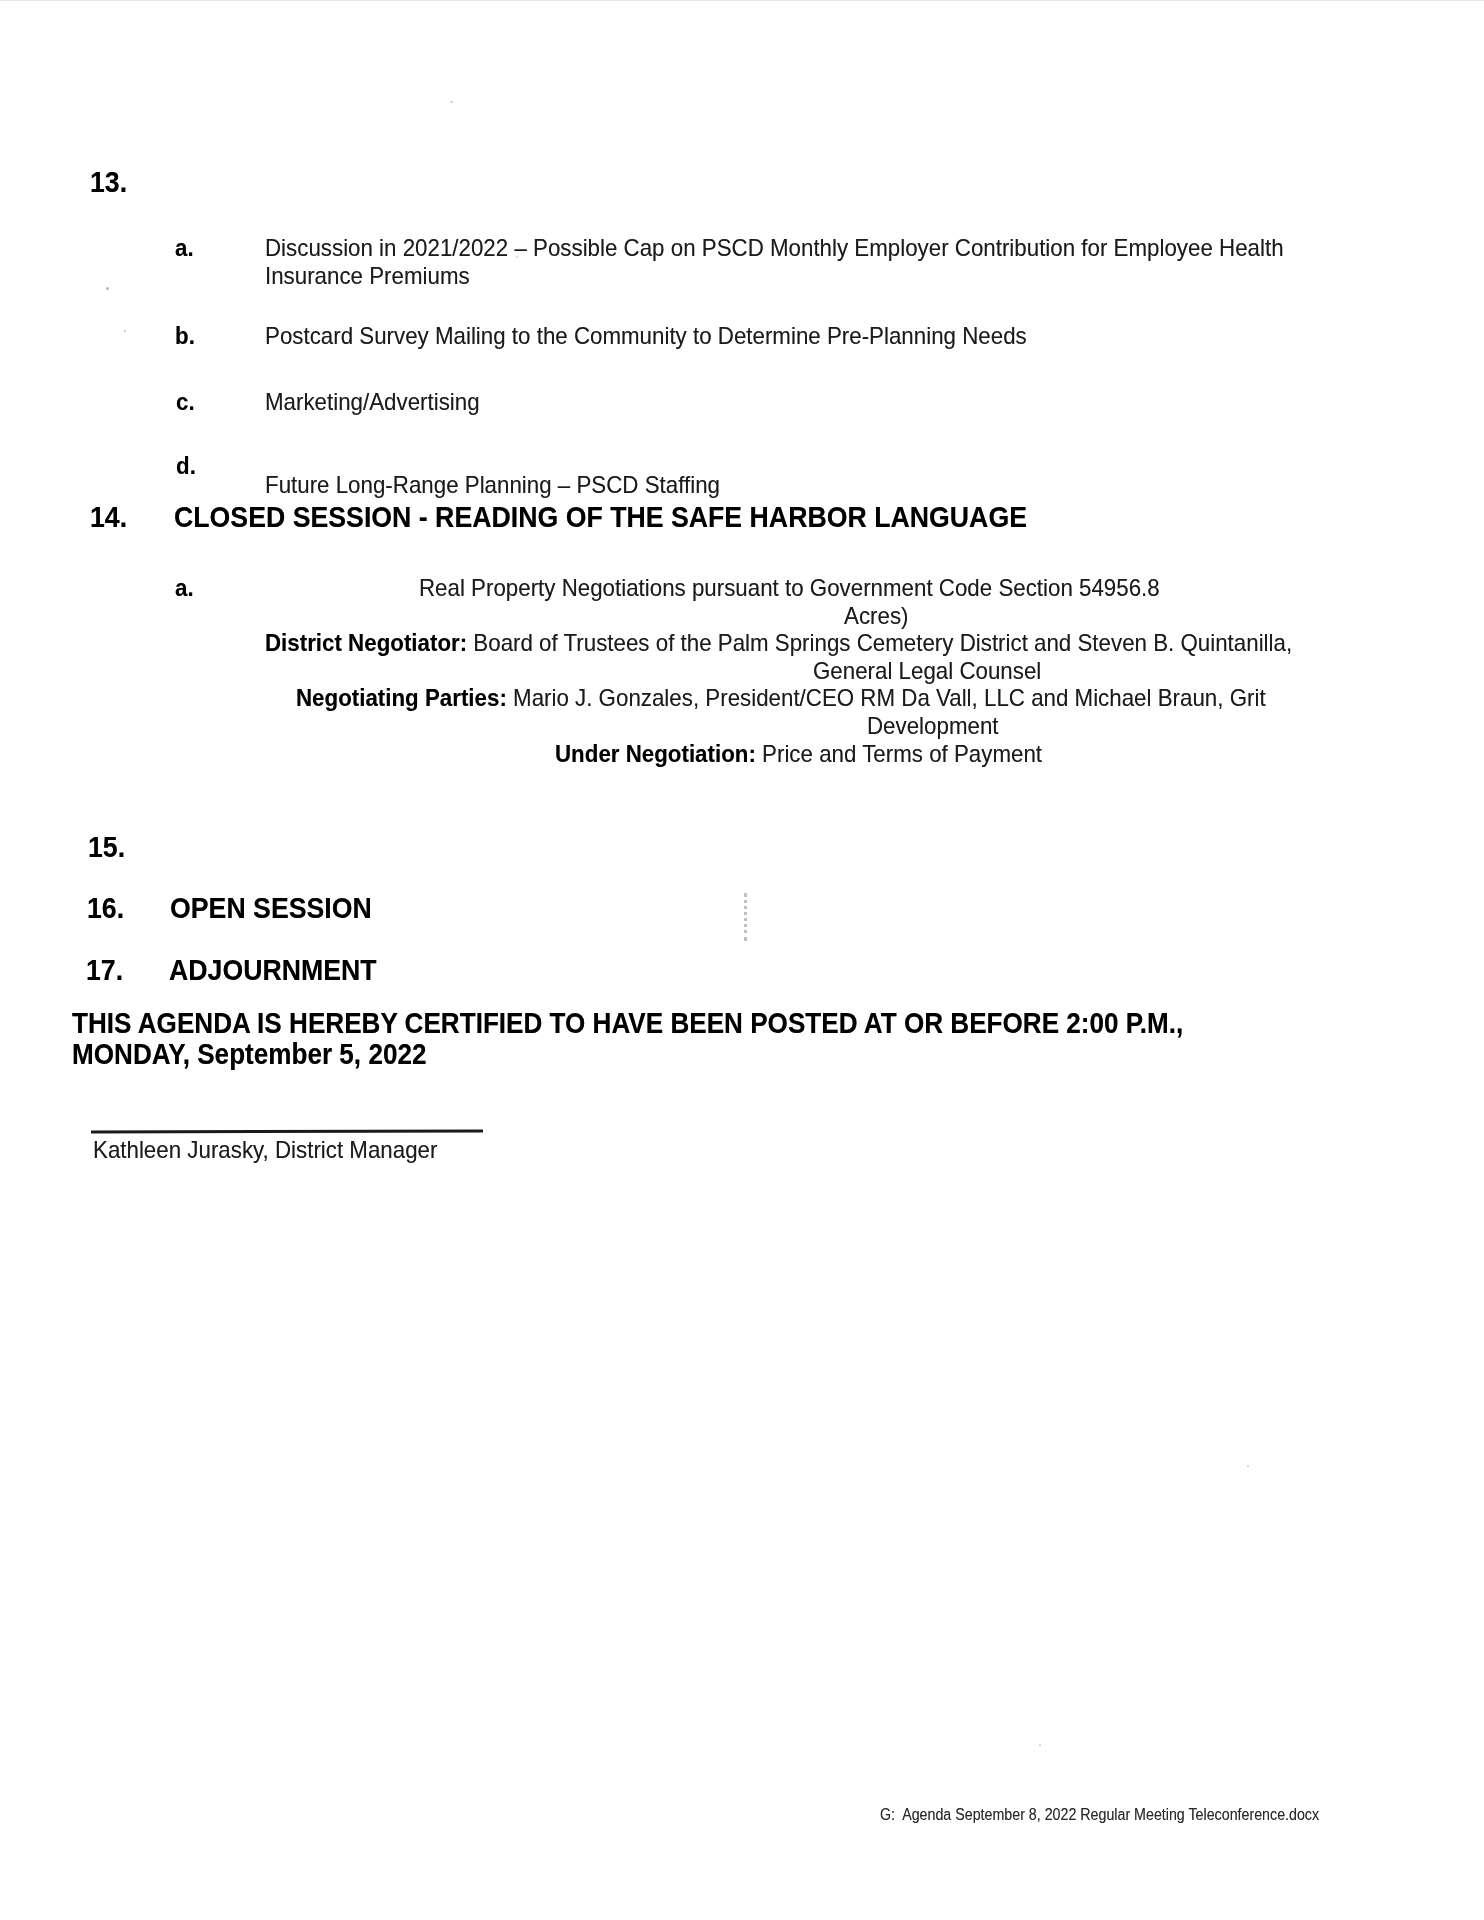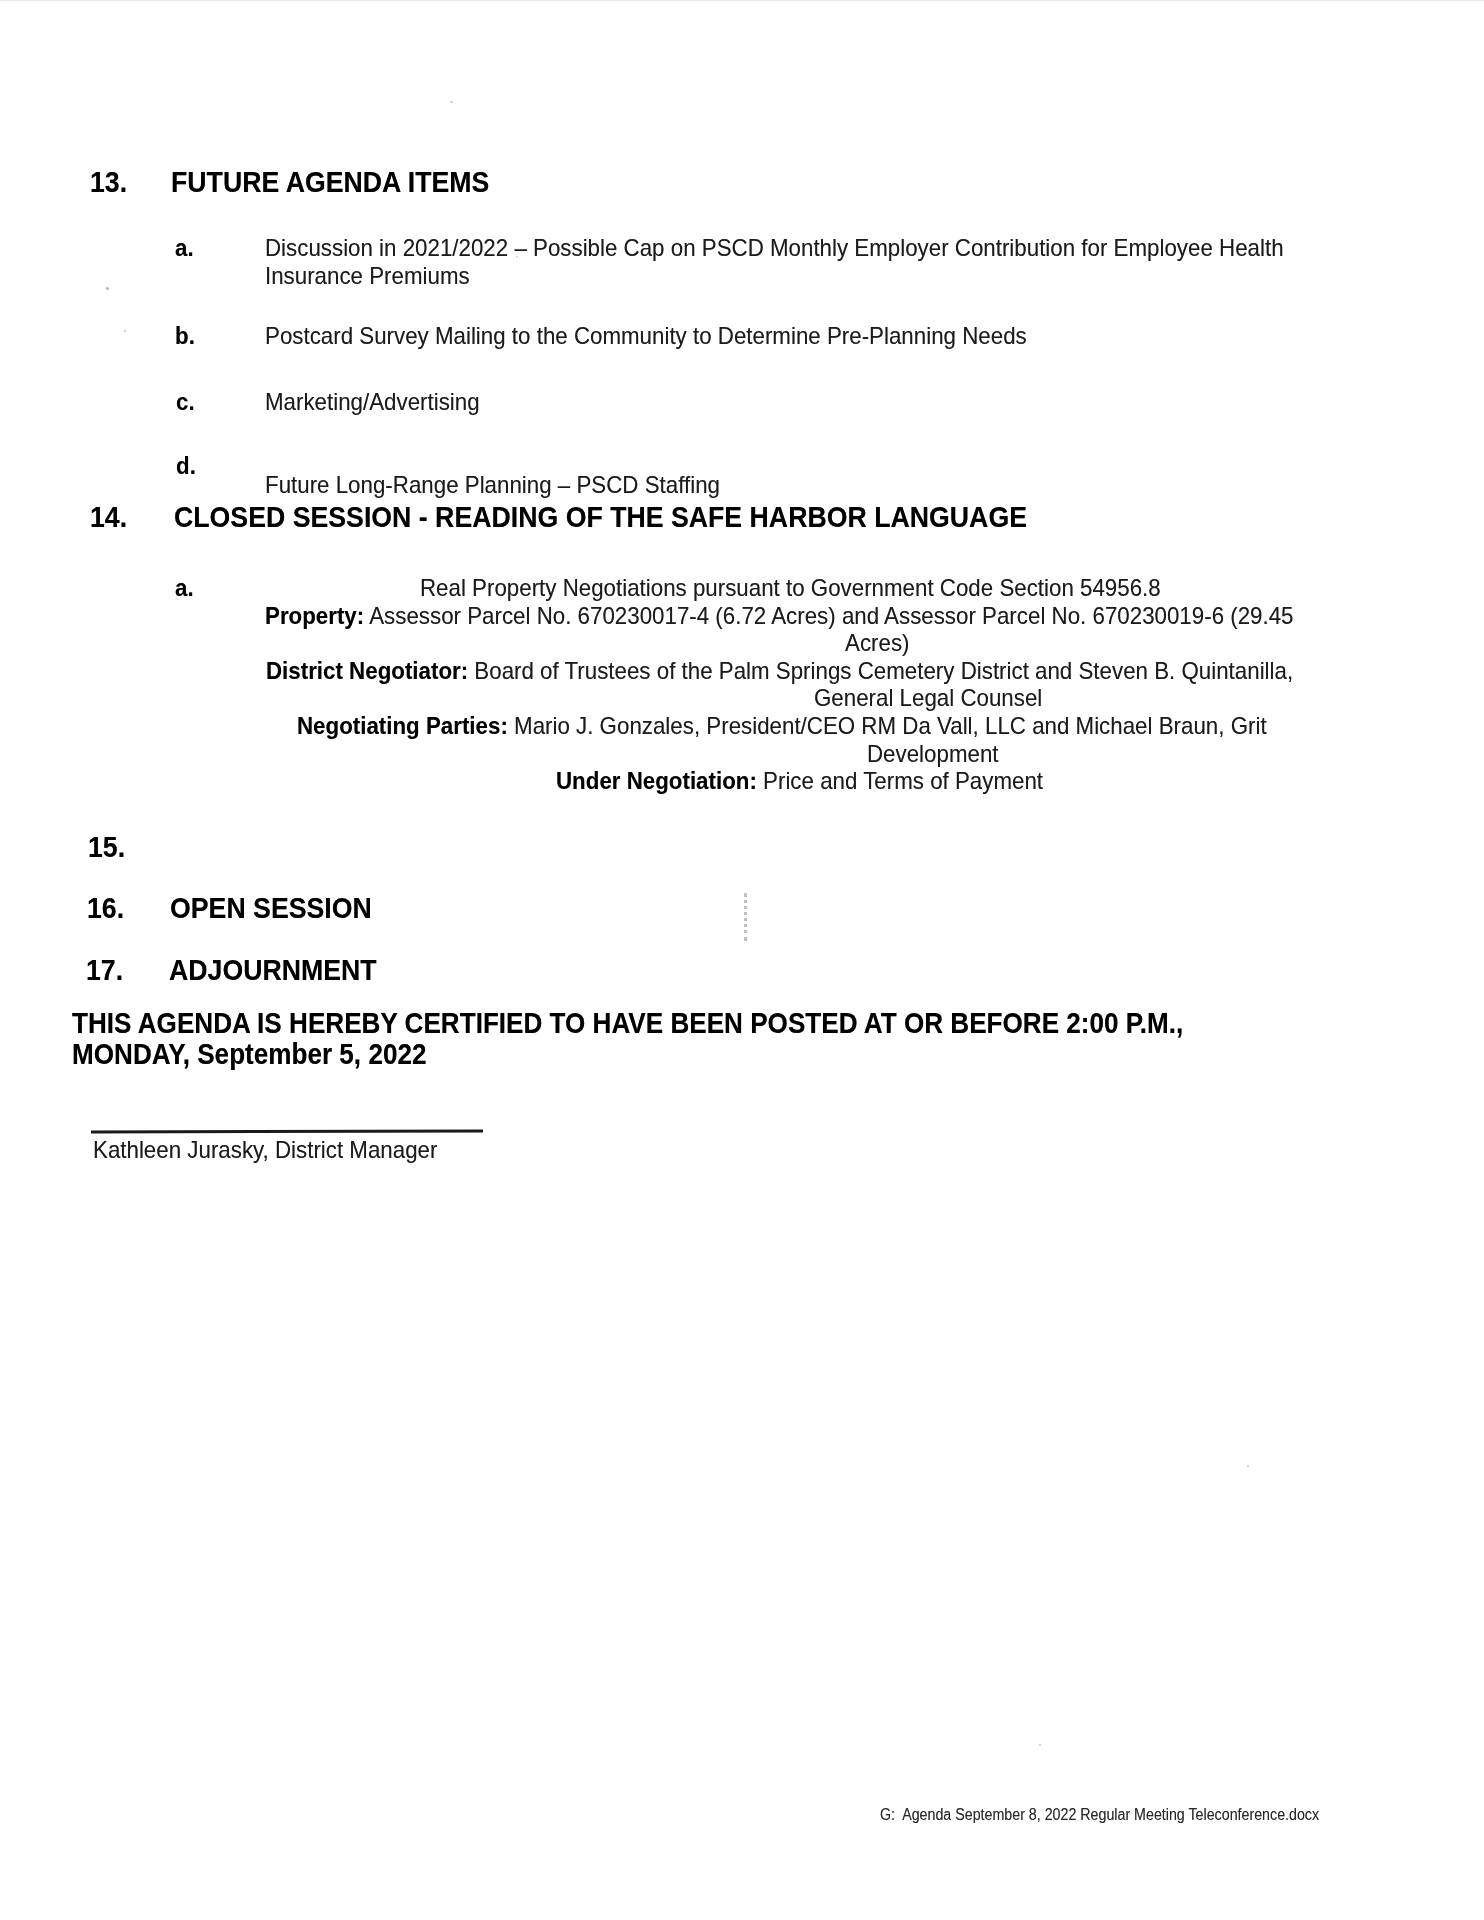--- a/index.html
+++ b/index.html
@@ -33,21 +33,20 @@
   .footer{font-size:16px;color:#2a2a2a;text-shadow:0 0 .4px rgba(0,0,0,.35);}
   .artifact-squiggle{position:absolute;left:744px;top:892px;height:48px;width:0;border-left:3px dotted #8d8d8d;opacity:.55;}
   .speck{position:absolute;border-radius:50%;}
 </style>
 </head>
 <body>
 
 <div class="page">
 
   <div class="abs h" style="left:90px;top:164px"><span class="cxh">13.</span></div>
-  <div class="abs h" style="left:171px;top:164px"><span class="cxh">FUTURE AGENDA ITEMS</span></div>
 
   <div class="abs b bold" style="left:175px;top:233px"><span class="cx">a.</span></div>
   <div class="abs b block2" style="left:265px;top:233px">
     <div class="line"><span class="cx">Discussion in 2021/2022 – Possible Cap on PSCD Monthly Employer Contribution for Employee Health</span></div>
     <div class="line"><span class="cx">Insurance Premiums</span></div>
   </div>
 
   <div class="abs b bold" style="left:175px;top:321px"><span class="cx">b.</span></div>
   <div class="abs b" style="left:265px;top:321px"><span class="cx">Postcard Survey Mailing to the Community to Determine Pre-Planning Needs</span></div>
 
@@ -56,21 +55,20 @@
 
   <div class="abs b bold" style="left:176px;top:451px"><span class="cx">d.</span></div>
   <div class="abs b" style="left:265px;top:470px"><span class="cx">Future Long-Range Planning – PSCD Staffing</span></div>
 
   <div class="abs h" style="left:90px;top:499px"><span class="cxh">14.</span></div>
   <div class="abs h" style="left:174px;top:499px"><span class="cxh">CLOSED SESSION - READING OF THE SAFE HARBOR LANGUAGE</span></div>
 
   <div class="abs b bold" style="left:175px;top:573px"><span class="cx">a.</span></div>
   <div class="abs b block" style="left:265px;top:573px">
     <div class="line"><span class="cx">Real Property Negotiations pursuant to Government Code Section 54956.8</span></div>
-    <div class="line"><span class="cx"><span class="bold">Property:</span><span> Assessor Parcel No. 670230017-4 (6.72 Acres) and Assessor Parcel No. 670230019-6 (29.45</span></span></div>
     <div class="line ind123"><span class="cx">Acres)</span></div>
     <div class="line"><span class="cx"><span class="bold">District Negotiator:</span><span> Board of Trustees of the Palm Springs Cemetery District and Steven B. Quintanilla,</span></span></div>
     <div class="line ind237"><span class="cx">General Legal Counsel</span></div>
     <div class="line"><span class="cx"><span class="bold">Negotiating Parties:</span><span> Mario J. Gonzales, President/CEO RM Da Vall, LLC and Michael Braun, Grit</span></span></div>
     <div class="line ind240"><span class="cx">Development</span></div>
     <div class="line"><span class="cx"><span class="bold">Under Negotiation:</span><span> Price and Terms of Payment</span></span></div>
   </div>
 
   <div class="abs h" style="left:88px;top:829px"><span class="cxh">15.</span></div>
 

